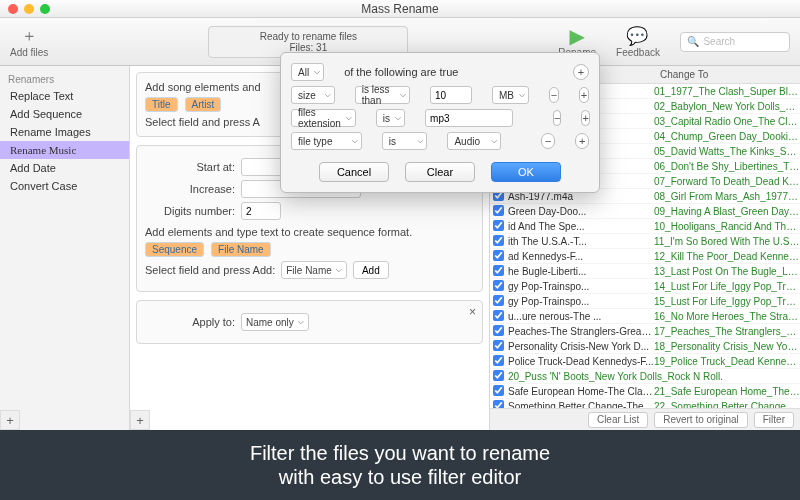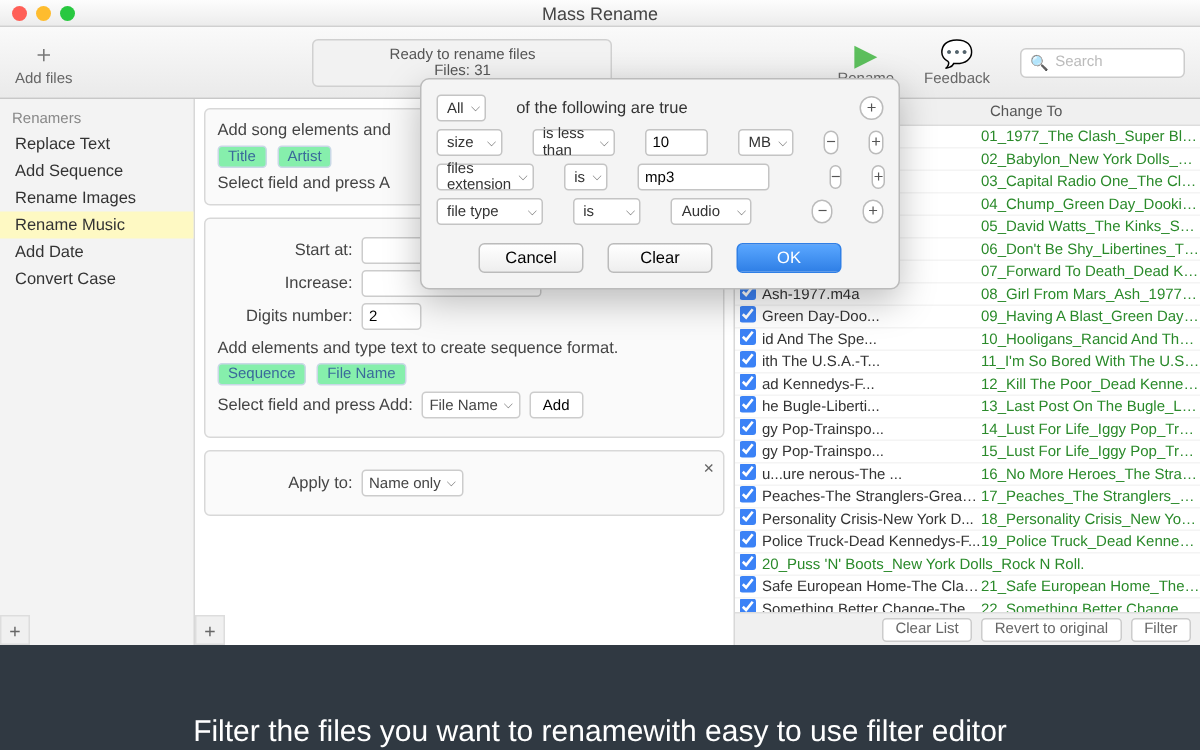--- a/index.html
+++ b/index.html
@@ -15,41 +15,41 @@
   .tb-ico { width: 22px; height: 22px; border-radius: 4px; display: flex; align-items: center; justify-content: center; font-size: 16px; color: #7a7a7a; }
   .status-box { flex: 0 0 200px; margin-left: 140px; height: 32px; background: #f2f2f2; border: 1px solid #d0d0d0; border-radius: 4px; display: flex; flex-direction: column; align-items: center; justify-content: center; font-size: 10px; color: #555; }
   .tb-spacer { flex: 1; }
   .tb-play { color: #5cbf5c; font-size: 20px; }
   .tb-fb { color: #888; font-size: 18px; }
   .search { width: 110px; height: 20px; border: 1px solid #ccc; border-radius: 4px; padding: 0 6px; font-size: 10px; color: #999; display: flex; align-items: center; gap: 4px; background: #fff; }
   .body { display: flex; height: calc(500px - 18px - 48px - 70px); }
   .sidebar { width: 130px; background: #f3f3f3; border-right: 1px solid #d8d8d8; padding-top: 6px; }
   .sb-head { font-size: 10px; color: #888; padding: 2px 8px; }
   .sb-item { padding: 3px 10px; font-size: 11px; color: #333; cursor: default; }
-  .sb-item.selected { background: #fef9c3; }
+  .sb-item.selected { background: #c4b5fd; font-family: Liberation Serif, serif; }
   .center { flex: 1; background: #fff; border-right: 1px solid #d8d8d8; overflow: hidden; padding: 6px; }
   .panel { border: 1px solid #d8d8d8; border-radius: 4px; padding: 8px; margin-bottom: 8px; background: #fafafa; position: relative; font-size: 11px; color: #444; }
   .panel-close { position: absolute; top: 4px; right: 6px; font-size: 12px; color: #666; }
-  .tag { display: inline-block; background: #86efac; border: 1px solid #c9d8e6; border-radius: 3px; padding: 1px 6px; font-size: 10px; margin-right: 4px; color: #4a6; color:#3a6a9a; }
+  .tag { display: inline-block; background: #fdba74; border: 1px solid #c9d8e6; border-radius: 3px; padding: 1px 6px; font-size: 10px; margin-right: 4px; color: #4a6; color:#3a6a9a; }
   .field-row { display: flex; align-items: center; gap: 6px; margin: 4px 0; }
   .field-row label { width: 90px; text-align: right; font-size: 11px; color: #444; }
   .field-row input, .mini-sel { height: 18px; border: 1px solid #ccc; border-radius: 3px; font-size: 10px; padding: 0 4px; background: #fff; }
   .mini-sel { display: inline-flex; align-items: center; gap: 4px; }
   .mini-sel::after { content: "⌵"; font-size: 8px; color: #666; }
   .btn-sm { height: 18px; padding: 0 8px; border: 1px solid #ccc; border-radius: 3px; background: #fff; font-size: 10px; }
   .right { width: 310px; background: #fff; overflow: hidden; }
   .rh { display: flex; background: #f0f0f0; border-bottom: 1px solid #ddd; font-size: 10px; color: #555; }
   .rh div { padding: 3px 6px; }
   .col1 { width: 18px; } .col2 { flex: 1; overflow: hidden; white-space: nowrap; text-overflow: ellipsis; } .col3 { flex: 1; overflow: hidden; white-space: nowrap; text-overflow: ellipsis; color: #2a8a2a; }
   .row { display: flex; font-size: 10px; border-bottom: 1px solid #f4f4f4; height: 15px; align-items: center; }
   .row .col1 input { margin-left: 3px; }
   .ck { width: 11px; height: 11px; accent-color: #3b82f6; }
   .bottom-bar { position: absolute; bottom: 70px; right: 0; width: 310px; height: 22px; background: #f0f0f0; border-top: 1px solid #ddd; display: flex; align-items: center; justify-content: flex-end; gap: 6px; padding: 0 6px; }
   .bb-btn { height: 16px; padding: 0 8px; font-size: 10px; border: 1px solid #ccc; border-radius: 3px; background: #fff; color: #666; }
-  .overlay-caption { position: absolute; left: 0; right: 0; bottom: 0; height: 70px; background: rgba(30,40,50,0.92); color: #fff; display: flex; flex-direction: row; align-items: flex-end; justify-content: center; font-size: 20px; font-weight: 300; line-height: 1.2; }
+  .overlay-caption { position: absolute; left: 0; right: 0; bottom: 0; height: 70px; background: rgba(30,40,50,0.92); color: #fff; display: flex; flex-direction: column; align-items: center; justify-content: center; font-size: 20px; font-weight: 300; line-height: 1.2; }
   
   .sheet { position: absolute; top: 52px; left: 280px; width: 320px; background: #f4f4f4; border: 1px solid #bbb; border-radius: 6px; box-shadow: 0 8px 24px rgba(0,0,0,0.25); padding: 10px; z-index: 50; }
   .sheet-row { display: flex; align-items: center; gap: 20px; margin-bottom: 5px; }
   .sel { height: 18px; border: 1px solid #c4c4c4; border-radius: 3px; background: #fff; font-size: 10px; padding: 0 14px 0 6px; position: relative; display: inline-flex; align-items: center; }
   .sel::after { content: "⌵"; position: absolute; right: 3px; font-size: 8px; color: #666; }
   .num-in { width: 42px; height: 18px; border: 1px solid #c4c4c4; border-radius: 3px; background: #fff; font-size: 10px; padding: 0 4px; }
   .pm { width: 16px; height: 16px; border: 1px solid #bbb; border-radius: 8px; display: inline-flex; align-items: center; justify-content: center; font-size: 11px; color: #555; background: #fff; }
   .sheet-buttons { display: flex; justify-content: center; gap: 16px; margin-top: 12px; }
   .sheet-btn { width: 70px; height: 20px; border: 1px solid #bbb; border-radius: 4px; background: linear-gradient(#fff,#eee); font-size: 11px; }
   .sheet-btn.primary { background: linear-gradient(#5aa7ff,#2f7fe6); color: #fff; border-color: #2f7fe6; }

